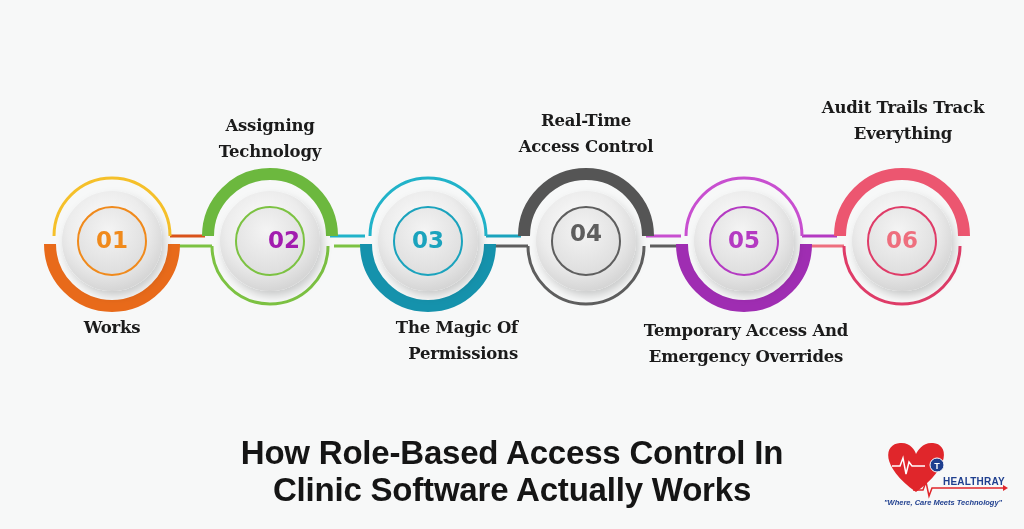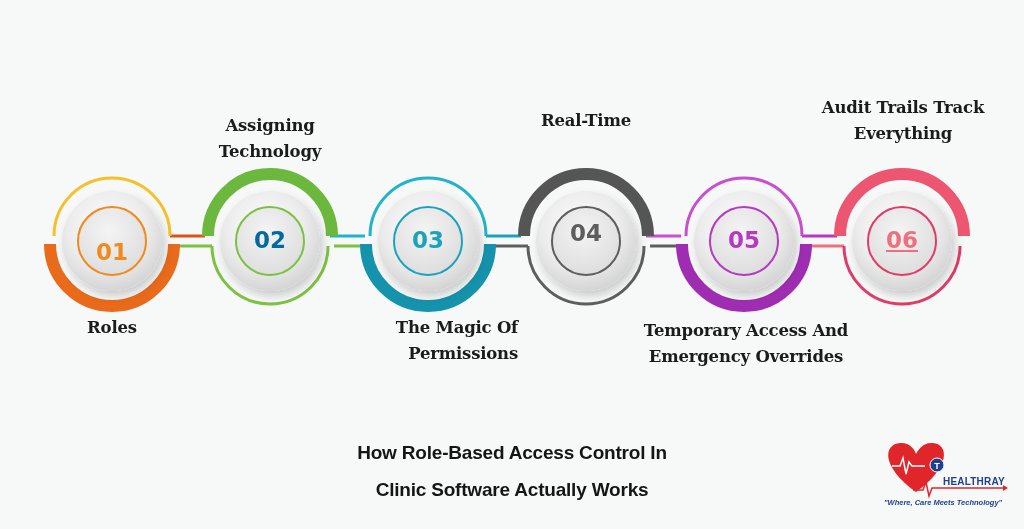--- a/index.html
+++ b/index.html
@@ -14,21 +14,21 @@
       font-size: 16.5px; line-height: 26px; color: #1b1b1b; text-align: center;
       white-space: nowrap; letter-spacing: -0.2px;
     }
     .label span { display: block; }
     .num {
       font-family: "DejaVu Sans", sans-serif; font-weight: bold; font-size: 23px;
     }
     .title {
       position: absolute; left: 212px; width: 600px; top: 434px;
       text-align: center; font-family: "Liberation Sans", sans-serif; font-weight: bold;
-      font-size: 19px; line-height: 37px; color: #151515; letter-spacing: -0.2px;
+      font-size: 33px; line-height: 37px; color: #151515; letter-spacing: -0.2px;
     }
     .title span { display: block; }
     .logo-text {
       position: absolute; left: 943px; top: 476px; font-family: "Liberation Sans", sans-serif;
       font-weight: bold; font-size: 10px; color: #1f3f8f; letter-spacing: 0.2px;
     }
     .logo-tag {
       position: absolute; left: 884px; top: 498px; font-family: "Liberation Sans", sans-serif;
       font-weight: bold; font-style: italic; font-size: 7.5px; color: #1f3f8f; white-space: nowrap;
     }
@@ -118,40 +118,41 @@
   <g>
     <path d="M916 492 C 880 466, 884 444, 900 443 C 910 442, 915 450, 916 454 C 918 450, 923 442, 933 443 C 948 444, 952 466, 916 492 Z" fill="#e0262b"></path>
     <polyline points="892,466 900,466 903,458 906,474 909,462 912,466 925,466" stroke="#fff" stroke-width="1.5" fill="none"></polyline>
     <polyline points="913,490 923,490 926,482 929,496 932,488 1003,488" stroke="#e0262b" stroke-width="1.5" fill="none"></polyline>
     <polygon points="1003,485 1008,488 1003,491" fill="#e0262b"></polygon>
     <circle cx="937" cy="465" r="7" fill="#1f3f8f" stroke="#fff" stroke-width="1"></circle>
     <text x="937" y="469" font-family="Liberation Sans, sans-serif" font-size="9" font-weight="bold" fill="#fff" text-anchor="middle">T</text>
   </g>
 </svg>
 
-<div class="num" style="position:absolute;left:82px;top:227px;width:60px;text-align:center;color:#f08a1c;margin-top:12px;">01</div>
-<div class="num" style="position:absolute;left:240px;top:227px;width:60px;text-align:center;color:#0369a1;">02</div>
+<div class="num" style="position:absolute;left:82px;top:227px;width:60px;text-align:center;color:#f08a1c;">01</div>
+<div class="num" style="position:absolute;left:240px;top:227px;width:60px;text-align:right;color:#a21caf;">02</div>
 <div class="num" style="position:absolute;left:398px;top:227px;width:60px;text-align:center;color:#1ba3bd;">03</div>
 <div class="num" style="position:absolute;left:556px;top:220px;width:60px;text-align:center;color:#5e5e5e;">04</div>
 <div class="num" style="position:absolute;left:714px;top:227px;width:60px;text-align:center;color:#b43ac2;">05</div>
-<div class="num" style="position:absolute;left:872px;top:227px;width:60px;text-align:center;color:#ee6f7e;text-decoration:underline;">06</div>
+<div class="num" style="position:absolute;left:872px;top:227px;width:60px;text-align:center;color:#ee6f7e;">06</div>
 
 <div class="label" style="left:22px;width:180px;top:315px;">
-  <span>Roles</span>
+  <span>Works</span>
 </div>
 <div class="label" style="left:180px;width:180px;top:113px;">
   <span>Assigning</span>
   <span>Technology</span>
 </div>
 <div class="label" style="left:338px;width:180px;top:315px;text-align:right;">
   <span>The Magic Of</span>
   <span>Permissions</span>
 </div>
 <div class="label" style="left:496px;width:180px;top:108px;">
   <span>Real-Time</span>
+  <span>Access Control</span>
 </div>
 <div class="label" style="left:626px;width:240px;top:318px;">
   <span>Temporary Access And</span>
   <span>Emergency Overrides</span>
 </div>
 <div class="label" style="left:793px;width:220px;top:95px;">
   <span>Audit Trails Track</span>
   <span>Everything</span>
 </div>
 

